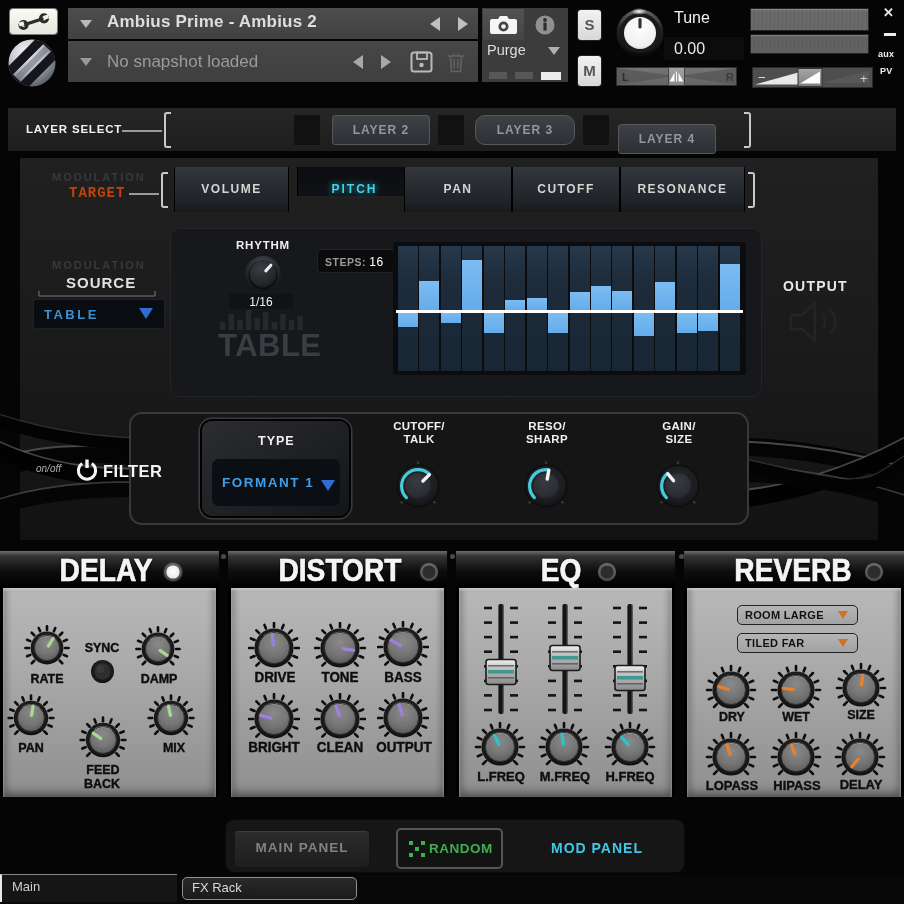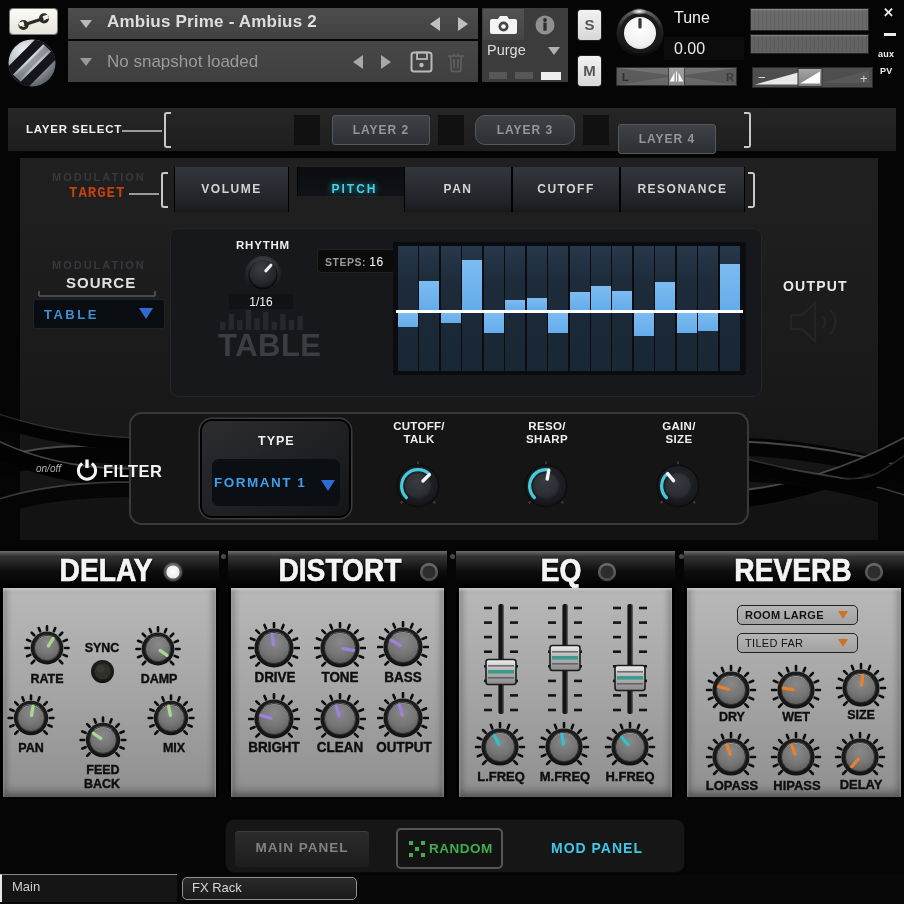--- a/index.html
+++ b/index.html
@@ -339,21 +339,21 @@
 <div class="ab" style="left:36px;top:463px;font-size:10px;font-style:italic;color:#b0b0b0;">on/off</div>
 <svg class="ab" style="left:74px;top:457px" width="26" height="26" viewBox="0 0 26 26">
  <path d="M8.2,6.5 A8.6,8.6 0 1 0 17.8,6.5" fill="none" stroke="#f4f4f4" stroke-width="3"></path>
  <line x1="13" y1="2.5" x2="13" y2="11" stroke="#f4f4f4" stroke-width="3.4"></line>
 </svg>
 <div class="ab" style="left:103px;top:462px;font-size:16.5px;font-weight:bold;color:#f4f4f4;letter-spacing:0.5px;">FILTER</div>
 
 <div class="ab" style="left:202px;top:421px;width:147px;height:95px;background:linear-gradient(145deg,#2b2d31,#141518);border-radius:10px;box-shadow:0 0 0 2px #000, 0 0 0 3.5px #3c3c3e;"></div>
 <div class="ab" style="left:258px;top:434px;font-size:12.5px;font-weight:bold;color:#f0f0f0;letter-spacing:1px;">TYPE</div>
 <div class="ab" style="left:212px;top:459px;width:128px;height:47px;background:#0b0e12;border-radius:7px;"></div>
-<div class="ab" style="left:214px;top:475px;font-size:13.5px;font-weight:bold;color:#3f9fe8;letter-spacing:1.5px;">FORMANT 1</div>
+<div class="ab" style="left:222px;top:475px;font-size:13.5px;font-weight:bold;color:#3f9fe8;letter-spacing:1.5px;">FORMANT 1</div>
 <div class="ab" style="left:321px;top:480px;width:0;height:0;border-left:7.5px solid transparent;border-right:7.5px solid transparent;border-top:11px solid #2e6cd2;"></div>
 
 <div class="ab flab" style="left:383px;top:420px;">CUTOFF/<br>TALK</div>
 <div class="ab flab" style="left:511px;top:420px;">RESO/<br>SHARP</div>
 <div class="ab flab" style="left:643px;top:420px;">GAIN/<br>SIZE</div>
 <svg class="ab" style="left:385.0px;top:453.0px" width="66" height="66" viewBox="-33.0 -33.0 66 66">
 <g stroke="#3a3a3a" stroke-width="2">
         <line x1="0" y1="-21.5" x2="0" y2="-24.5" transform="rotate(-135)"></line>
         <line x1="0" y1="-21.5" x2="0" y2="-24.5" transform="rotate(0)"></line>
         <line x1="0" y1="-21.5" x2="0" y2="-24.5" transform="rotate(135)"></line>
@@ -835,21 +835,21 @@
 <div class="ab fxtitle" style="left:693px;top:552px;width:200px;">REVERB</div>
 <svg class="ab" style="left:860px;top:558px" width="28" height="28" viewBox="-14 -14 28 28">
 <circle r="9.2" fill="url(#ledring)"></circle>
       <circle r="6.6" fill="#2d2d2d"></circle>
     </svg>
 <div class="ab" style="left:687px;top:588px;width:214px;height:209px;background:linear-gradient(180deg,#b8b8b8,#a9a9a9 40%,#8f8f8f);box-shadow:inset 0 2px 3px rgba(255,255,255,0.5), inset 0 -6px 8px rgba(0,0,0,0.3), inset 4px 0 6px rgba(0,0,0,0.14), inset -4px 0 6px rgba(0,0,0,0.14);"></div>
 <div class="ab" style="left:737px;top:605px;width:121px;height:20px;background:linear-gradient(180deg,#b5b5b5,#a2a2a2);border:1.6px solid #222;border-radius:5px;"></div>
 <div class="ab" style="left:745px;top:609px;font-size:11px;font-weight:bold;color:#111;letter-spacing:0.3px;">ROOM LARGE</div>
 <div class="ab" style="left:838px;top:611px;width:0;height:0;border-left:5.5px solid transparent;border-right:5.5px solid transparent;border-top:8px solid #cf7226;"></div>
     <div class="ab" style="left:737px;top:633px;width:121px;height:20px;background:linear-gradient(180deg,#b5b5b5,#a2a2a2);border:1.6px solid #222;border-radius:5px;"></div>
-<div class="ab" style="left:745px;top:637px;font-size:11px;font-weight:normal;color:#111;letter-spacing:0.3px;">TILED FAR</div>
+<div class="ab" style="left:745px;top:637px;font-size:11px;font-weight:bold;color:#111;letter-spacing:0.3px;">TILED FAR</div>
 <div class="ab" style="left:838px;top:639px;width:0;height:0;border-left:5.5px solid transparent;border-right:5.5px solid transparent;border-top:8px solid #cf7226;"></div>
     <svg class="ab" style="left:705.0px;top:664.0px" width="52" height="52" viewBox="-26.0 -26.0 52 52">
 <g stroke="#0c0c0c" stroke-width="2.6" stroke-linecap="round">
         <line x1="0" y1="-20" x2="0" y2="-24" transform="rotate(-135.0)"></line>
         <line x1="0" y1="-20" x2="0" y2="-24" transform="rotate(-112.5)"></line>
         <line x1="0" y1="-20" x2="0" y2="-24" transform="rotate(-90.0)"></line>
         <line x1="0" y1="-20" x2="0" y2="-24" transform="rotate(-67.5)"></line>
         <line x1="0" y1="-20" x2="0" y2="-24" transform="rotate(-45.0)"></line>
         <line x1="0" y1="-20" x2="0" y2="-24" transform="rotate(-22.5)"></line>
         <line x1="0" y1="-20" x2="0" y2="-24" transform="rotate(0.0)"></line>

